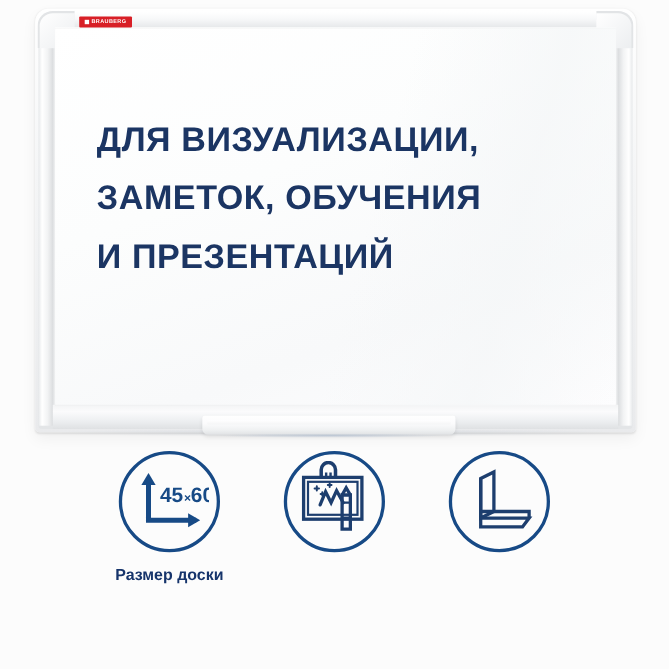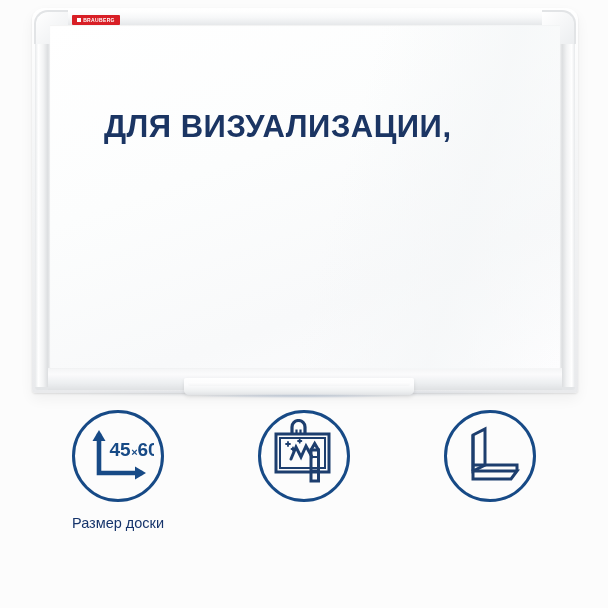--- a/index.html
+++ b/index.html
@@ -101,21 +101,20 @@
   .headline {
     position: absolute;
     left: 56px; top: 92px;
     width: 420px;
     color: #1b3563;
     font-size: 31px;
     font-weight: 600;
     letter-spacing: .5px;
     line-height: 1.72;
     font-stretch: condensed;
-    margin-left: 16px;
   }
   .headline .ln { display: block; white-space: nowrap; }
 
   
   .tray {
     position: absolute;
     left: 184px; top: 378px;
     width: 230px; height: 17px;
     border-radius: 2px 2px 5px 5px;
     background: linear-gradient(180deg,#ffffff 0%,#fbfbfc 42%,#eef0f1 78%,#e1e3e5 100%);
@@ -140,40 +139,39 @@
   }
 
   
   .features {
     position: absolute;
     left: 0; top: 410px;
     width: 608px;
     display: flex;
     justify-content: center;
     align-items: flex-start;
-    gap: 36px;
   }
   .feature {
     width: 150px;
     display: flex;
     flex-direction: column;
     align-items: center;
   }
   .feature .circle {
     width: 92px; height: 92px;
     border: 3px solid #174a86;
     border-radius: 50%;
     display: flex; align-items: center; justify-content: center;
     background: #fcfcfc;
   }
   .feature .caption {
     margin-top: 12px;
     color: #16346b;
     font-size: 14.5px;
-    font-weight: normal;
+    font-weight: bold;
     text-align: center;
     line-height: 1.32;
     white-space: pre-line;
   }
 </style>
 </head>
 <body>
 
 <div id="root">
 
@@ -189,20 +187,22 @@
 
       <div class="surface"></div>
 
       <div class="logo-badge">
         <span class="lg-sq"></span>
         <span class="lg-text">BRAUBERG</span>
       </div>
 
       <div class="headline">
         <span class="ln">ДЛЯ ВИЗУАЛИЗАЦИИ,</span>
+        <span class="ln">ЗАМЕТОК, ОБУЧЕНИЯ</span>
+        <span class="ln">И ПРЕЗЕНТАЦИЙ</span>
       </div>
     </div>
   </div>
 
   <div class="board-shadow"></div>
   <div class="tray"></div>
   <div class="tray-shadow"></div>
 
   <div class="features">
 

